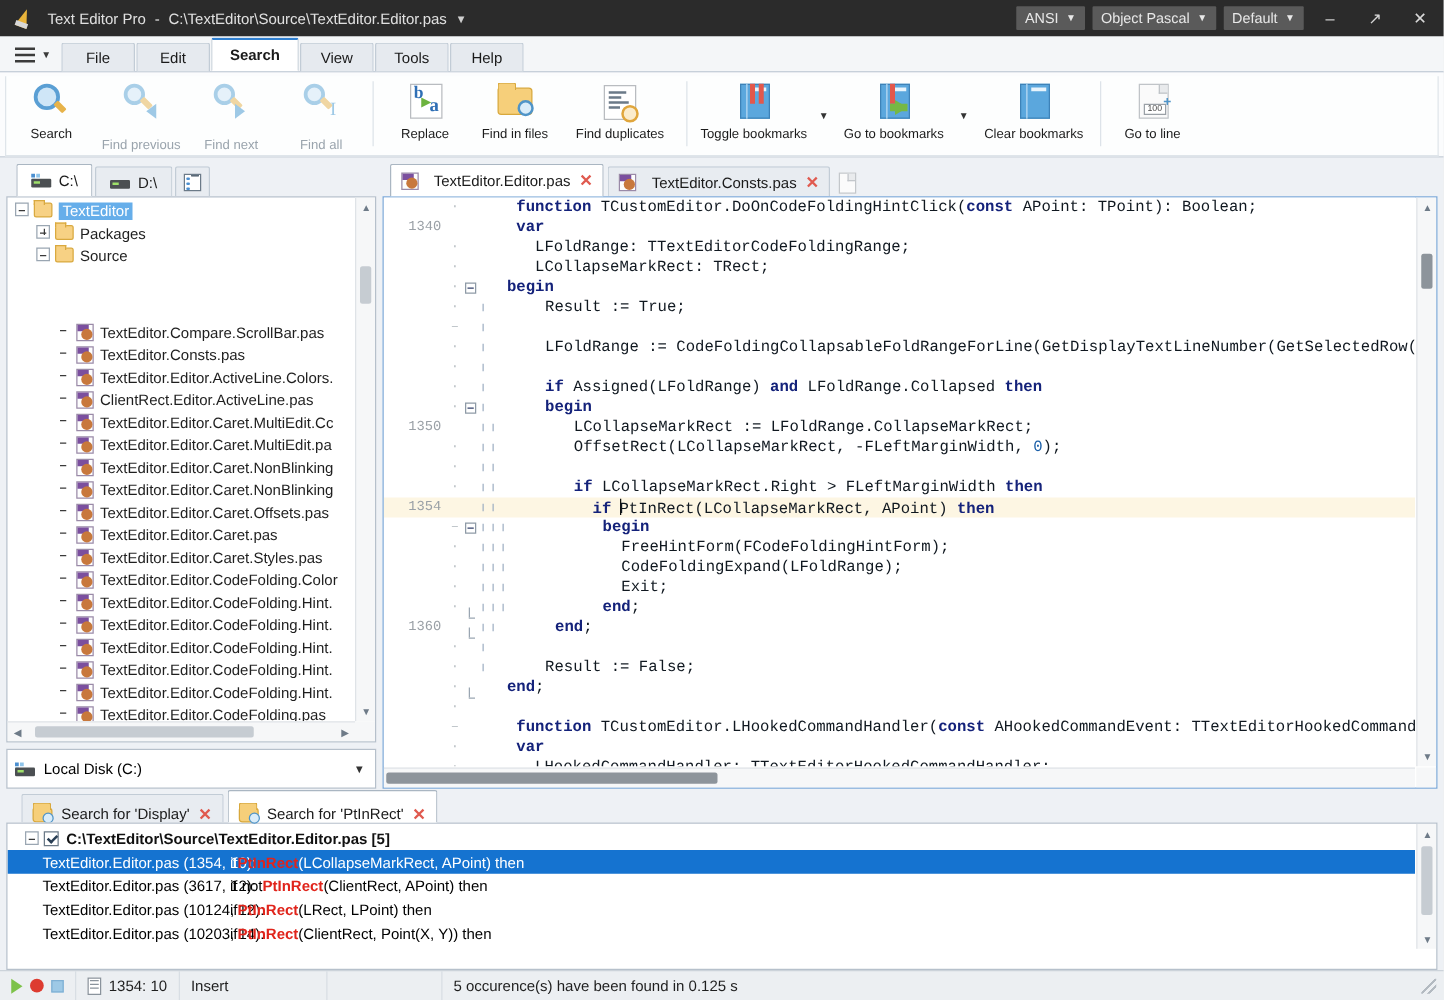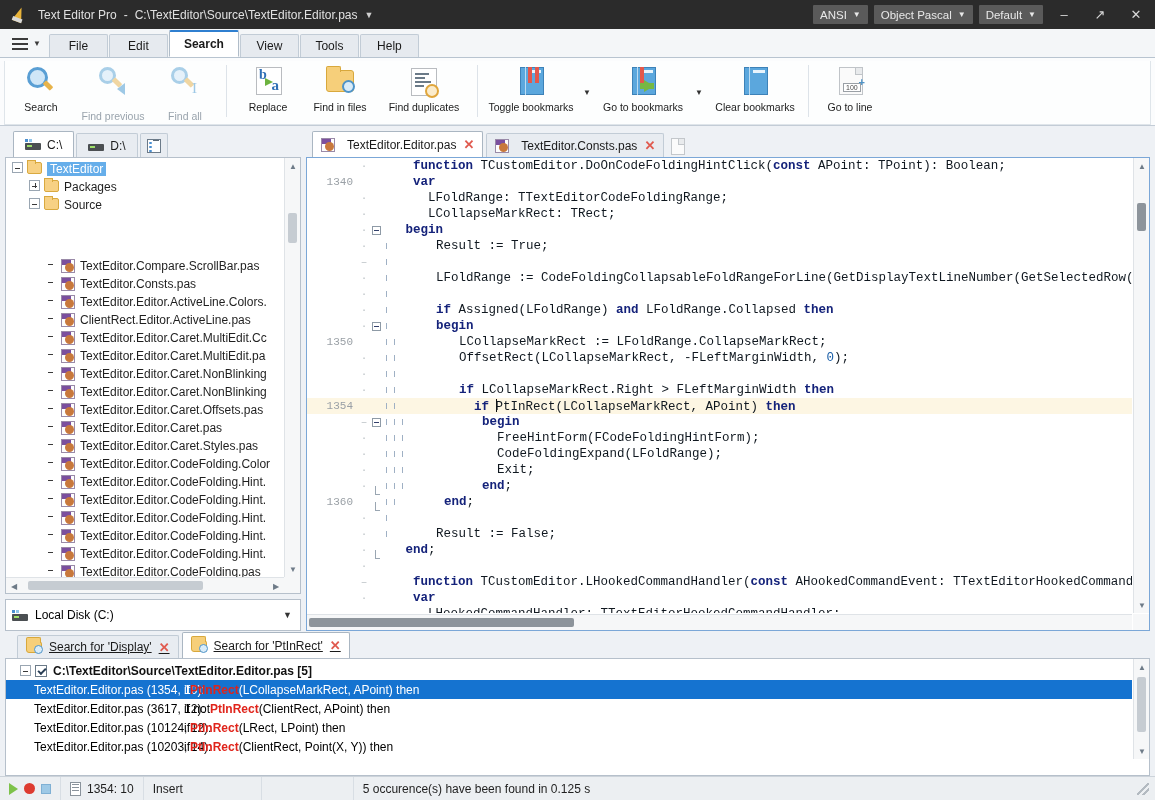--- a/index.html
+++ b/index.html
@@ -313,23 +313,23 @@
   .vbar:after{content:"";position:absolute;left:3px;top:-3px;bottom:-3px;width:1px;background:#9fb0c4;}
   .code-txt { font-family: "Liberation Mono", monospace; font-size: 12.5px; color: #101820; }
   .kw { color: #14227a; font-weight: bold; }
   .num { color: #1b5fa8; }
   .caret { display:inline-block; width:1px; height:13px; background:#111; vertical-align:-2px; margin:0 -1px;}
 
   
   .bottom { flex: 0 0 145px; display: flex; flex-direction: column; padding: 0 5px 0 5px;}
   .rtabs { height: 27px; flex: 0 0 27px; display: flex; align-items: flex-end; padding-left: 12px;}
   .rtab {
-    display:flex; align-items:center; gap:7px; height:23px; padding:0 8px;
+    display:flex; align-items:flex-end; gap:7px; height:23px; padding:0 8px;
     background:#e8ecf1; border:1px solid #c2ccd6; border-bottom:none; border-radius:2px 2px 0 0;
-    margin-right:3px; font-size:12px; color:#1a1a1a;text-decoration:underline;
+    margin-right:3px; font-size:12px; color:#1a1a1a;
   }
   .rtab.active { background:#ffffff; height:26px; border-color:#aab6c2; position:relative; z-index:2;}
   .resbox {
     flex: 1 1 auto; background:#fff; border:1px solid #b6c0cb; position:relative; overflow:hidden; min-height:0;
   }
   .res-inner{ position:absolute; left:0;top:0;right:17px;bottom:0; overflow:hidden; padding-top:2px;}
   .resrow { height:19px; display:flex; align-items:center; font-size:12px; padding-left:12px; white-space:nowrap;}
   .resrow.sel { background:#1573d0; color:#fff; }
   .resrow.hdr { font-weight:bold; color:#111; }
   .chk { width:12px;height:12px;border:1px solid #6b7a88;background:#fff;margin-right:6px;position:relative;flex:0 0 12px;}
@@ -419,20 +419,30 @@
         </div>
         <div class="rbtn disabled">
           <div class="ricon">
             <div class="mag dim">
                 <div class="glass" style="width:17px;height:17px;"></div>
                 <div class="handle" style="left:13px;top:13px;"></div>
               </div>
             <div class="arrow-l"></div>
           </div>
           <div class="lbl">Find previous</div>
+        </div>
+        <div class="rbtn disabled">
+          <div class="ricon">
+            <div class="mag dim">
+                <div class="glass" style="width:17px;height:17px;"></div>
+                <div class="handle" style="left:13px;top:13px;"></div>
+              </div>
+            <div class="arrow-r"></div>
+          </div>
+          <div class="lbl">Find next</div>
         </div>
         <div class="rbtn disabled">
           <div class="ricon">
             <div class="mag dim">
                 <div class="glass" style="width:17px;height:17px;"></div>
                 <div class="handle" style="left:13px;top:13px;"></div>
               </div>
             <div class="ibeam">I</div>
           </div>
           <div class="lbl">Find all</div>

